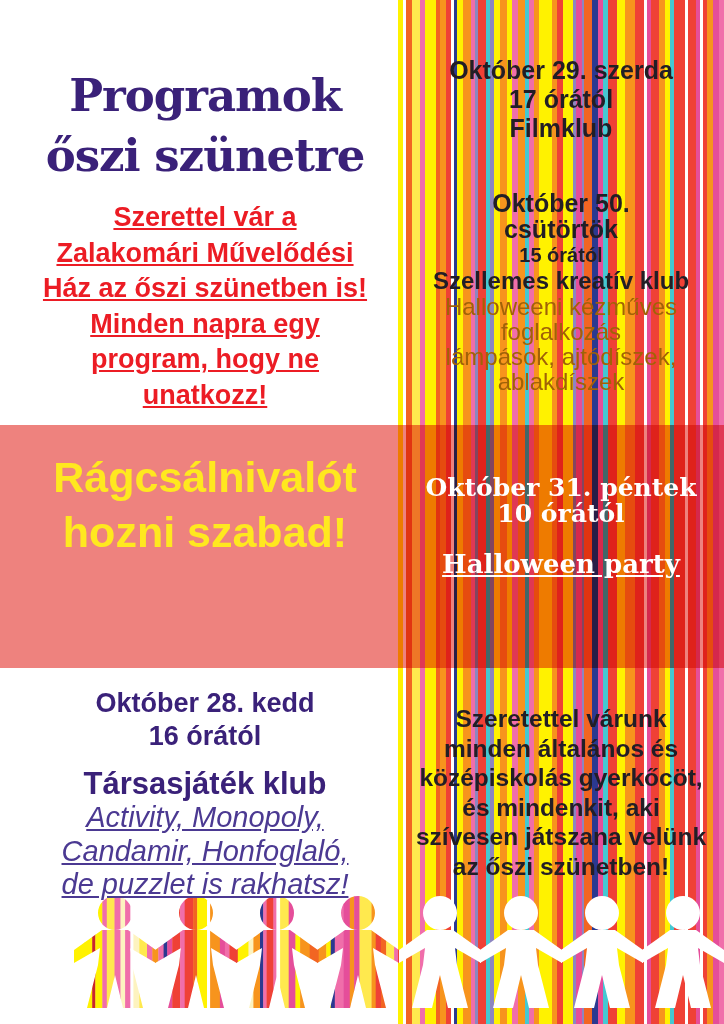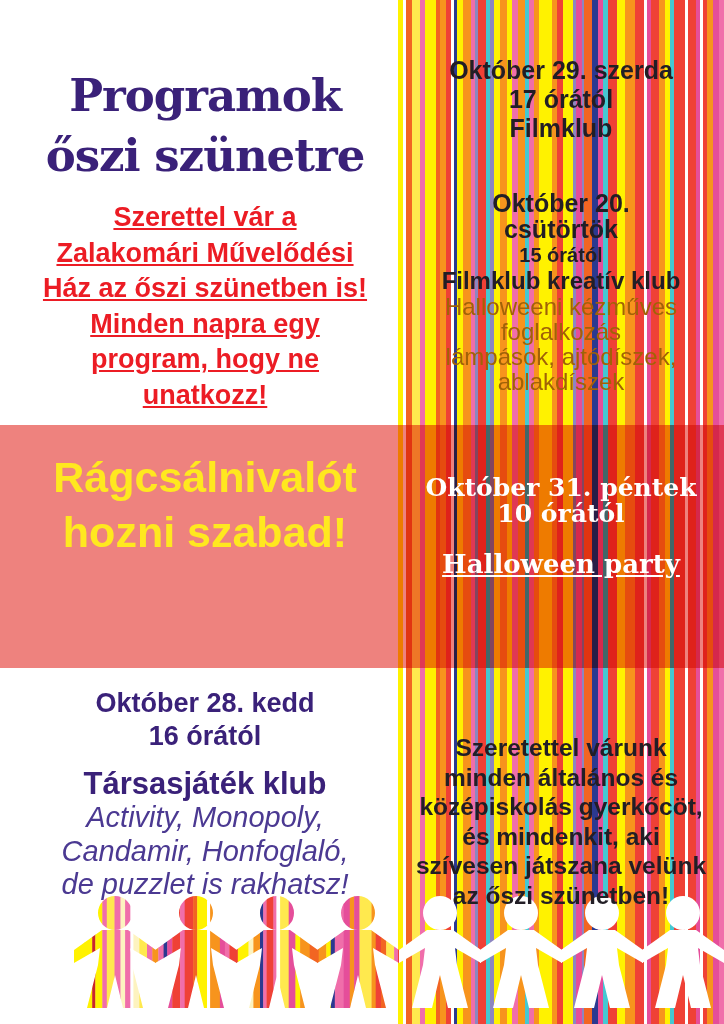--- a/index.html
+++ b/index.html
@@ -17,31 +17,31 @@
   .right-col{position:absolute;top:0;left:398px;width:326px;height:732px;margin-top:16px;}
   .block{position:absolute;left:0;width:100%;text-align:center;}
   .lines{white-space:pre-line;}
 
   .title{top:36px;font:700 45px/60px "DejaVu Serif",serif;color:var(--purple);letter-spacing:-1px;}
   .intro{top:173px;font:700 27px/35.5px "Liberation Sans",sans-serif;color:var(--red);text-decoration:underline;}
   .snack{top:450px;font:700 43px/55px "Liberation Sans",sans-serif;color:var(--yellow);}
 
   .oct28-date{top:687px;font:700 27px/33px "Liberation Sans",sans-serif;color:var(--purple);}
   .oct28-club{top:766px;font:700 31px/36px "Liberation Sans",sans-serif;color:var(--purple);}
-  .oct28-games{top:801px;font:italic 400 29px/33.5px "Liberation Sans",sans-serif;color:var(--italic_purple);}
+  .oct28-games{top:801px;font:italic 400 29px/33.5px "Liberation Sans",sans-serif;color:var(--italic_purple);text-decoration:underline;}
 
   .oct29{top:40px;font:700 25px/29px "Liberation Sans",sans-serif;color:var(--ink);}
   .oct30{top:174px;color:var(--ink);}
   .oct30-date{font:700 25px/26px "Liberation Sans",sans-serif;}
   .oct30-time{font:700 20px/26px "Liberation Sans",sans-serif;}
   .oct30-club{font:700 24px/26px "Liberation Sans",sans-serif;}
   .oct30-details{font:400 24px/25px "Liberation Sans",sans-serif;color:#a16207;}
   .oct31{top:459px;font:700 25px/26px "DejaVu Serif",serif;color:#ffffff;}
   .oct31-party{margin-top:24px;font:700 26px/26px "DejaVu Serif",serif;text-decoration:underline;}
-  .outro{top:717px;font:700 24.5px/29.6px "Liberation Sans",sans-serif;color:var(--ink);text-align:center;}
+  .outro{top:688px;font:700 24.5px/29.6px "Liberation Sans",sans-serif;color:var(--ink);text-align:center;}
 
   .dolls{position:absolute;top:890px;left:0;}
 </style>
 </head>
 <body>
 
 <div class="page">
 
   <div class="stripes-col" id="stripes" style="background-image: linear-gradient(90deg, rgb(255, 242, 0) 0px, rgb(255, 242, 0) 4.6px, rgb(255, 255, 255) 4.6px, rgb(255, 255, 255) 8px, rgb(242, 101, 34) 8px, rgb(242, 101, 34) 13.8px, rgb(255, 233, 78) 13.8px, rgb(255, 233, 78) 22.2px, rgb(240, 110, 170) 22.2px, rgb(240, 110, 170) 26.8px, rgb(255, 242, 0) 26.8px, rgb(255, 242, 0) 37.6px, rgb(242, 101, 34) 37.6px, rgb(242, 101, 34) 42px, rgb(247, 148, 29) 42px, rgb(247, 148, 29) 48.4px, rgb(239, 65, 54) 48.4px, rgb(239, 65, 54) 53.4px, rgb(255, 255, 255) 53.4px, rgb(255, 255, 255) 55.9px, rgb(43, 57, 144) 55.9px, rgb(43, 57, 144) 59.5px, rgb(255, 242, 0) 59.5px, rgb(255, 242, 0) 64.9px, rgb(247, 148, 29) 64.9px, rgb(247, 148, 29) 73.3px, rgb(240, 110, 170) 73.3px, rgb(240, 110, 170) 76.7px, rgb(140, 134, 192) 76.7px, rgb(140, 134, 192) 80.4px, rgb(239, 65, 54) 80.4px, rgb(239, 65, 54) 88.2px, rgb(69, 200, 210) 88.2px, rgb(69, 200, 210) 92px, rgb(140, 134, 192) 92px, rgb(140, 134, 192) 96.5px, rgb(255, 242, 0) 96.5px, rgb(255, 242, 0) 102.1px, rgb(247, 148, 29) 102.1px, rgb(247, 148, 29) 109.5px, rgb(255, 242, 0) 109.5px, rgb(255, 242, 0) 114.3px, rgb(240, 110, 170) 114.3px, rgb(240, 110, 170) 119.5px, rgb(247, 148, 29) 119.5px, rgb(247, 148, 29) 127.2px, rgb(69, 200, 210) 127.2px, rgb(69, 200, 210) 131.4px, rgb(240, 110, 170) 131.4px, rgb(240, 110, 170) 136.3px, rgb(247, 148, 29) 136.3px, rgb(247, 148, 29) 141.4px, rgb(255, 242, 0) 141.4px, rgb(255, 242, 0) 153.7px, rgb(247, 148, 29) 153.7px, rgb(247, 148, 29) 159.2px, rgb(239, 65, 54) 159.2px, rgb(239, 65, 54) 164.5px, rgb(255, 242, 0) 164.5px, rgb(255, 242, 0) 174.7px, rgb(140, 134, 192) 174.7px, rgb(140, 134, 192) 178.3px, rgb(229, 78, 154) 178.3px, rgb(229, 78, 154) 184px, rgb(140, 134, 192) 184px, rgb(140, 134, 192) 186.3px, rgb(242, 101, 34) 186.3px, rgb(242, 101, 34) 193.9px, rgb(43, 57, 144) 193.9px, rgb(43, 57, 144) 199.7px, rgb(229, 78, 154) 199.7px, rgb(229, 78, 154) 205.1px, rgb(69, 200, 210) 205.1px, rgb(69, 200, 210) 210px, rgb(239, 65, 54) 210px, rgb(239, 65, 54) 218.8px, rgb(255, 242, 0) 218.8px, rgb(255, 242, 0) 227.4px, rgb(247, 148, 29) 227.4px, rgb(247, 148, 29) 237.2px, rgb(239, 65, 54) 237.2px, rgb(239, 65, 54) 245.5px, rgb(255, 255, 255) 245.5px, rgb(255, 255, 255) 248.6px, rgb(229, 78, 154) 248.6px, rgb(229, 78, 154) 253.3px, rgb(239, 65, 54) 253.3px, rgb(239, 65, 54) 261.5px, rgb(247, 148, 29) 261.5px, rgb(247, 148, 29) 267.4px, rgb(255, 242, 0) 267.4px, rgb(255, 242, 0) 271.6px, rgb(69, 200, 210) 271.6px, rgb(69, 200, 210) 276.1px, rgb(239, 65, 54) 276.1px, rgb(239, 65, 54) 279.2px, rgb(239, 65, 54) 279.2px, rgb(239, 65, 54) 287.2px, rgb(255, 255, 255) 287.2px, rgb(255, 255, 255) 289.8px, rgb(239, 65, 54) 289.8px, rgb(239, 65, 54) 298.4px, rgb(229, 78, 154) 298.4px, rgb(229, 78, 154) 302px, rgb(255, 255, 255) 302px, rgb(255, 255, 255) 305px, rgb(239, 65, 54) 305px, rgb(239, 65, 54) 309.1px, rgb(247, 148, 29) 309.1px, rgb(247, 148, 29) 314.8px, rgb(229, 78, 154) 314.8px, rgb(229, 78, 154) 321.2px, rgb(240, 110, 170) 321.2px, rgb(240, 110, 170) 326px);"></div>
   <div class="band"></div>
@@ -138,24 +138,24 @@
 Candamir, Honfoglaló,
 de puzzlet is rakhatsz!</div>
   </div>
 
   <div class="right-col">
     <div class="block oct29 lines">Október 29. szerda
 17 órától
 Filmklub</div>
 
     <div class="block oct30">
-      <div class="oct30-date lines">Október 20.
+      <div class="oct30-date lines">Október 50.
 csütörtök</div>
       <div class="oct30-time">15 órától</div>
-      <div class="oct30-club">Filmklub kreatív klub</div>
+      <div class="oct30-club">Szellemes kreatív klub</div>
       <div class="oct30-details lines">Halloweeni kézműves
 foglalkozás
 lámpások, ajtódíszek,
 ablakdíszek</div>
     </div>
 
     <div class="block oct31">
       <div class="lines">Október 31. péntek
 10 órától</div>
       <div class="oct31-party">Halloween party</div>

